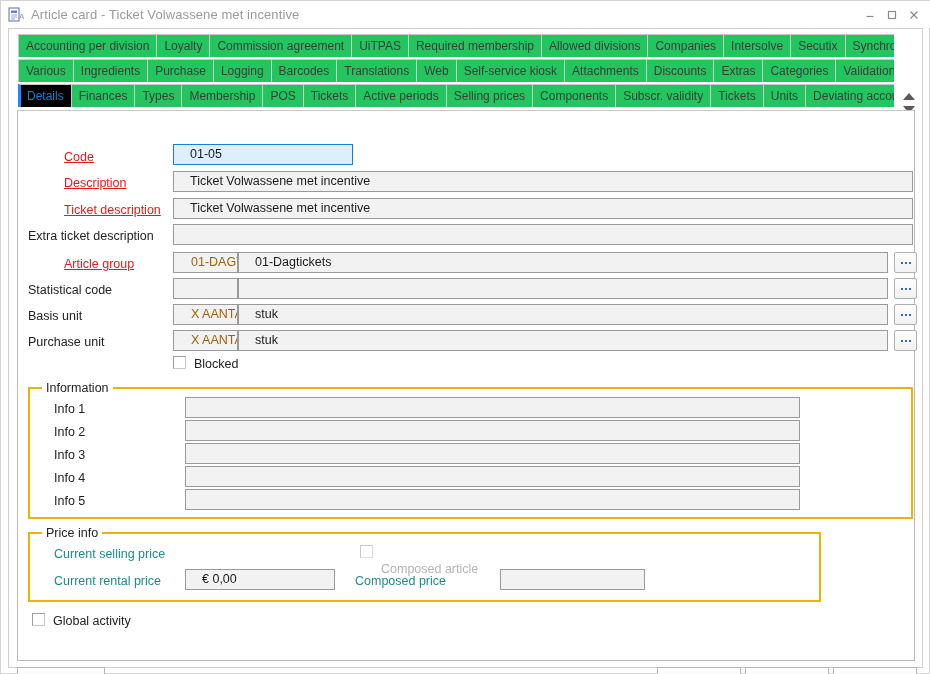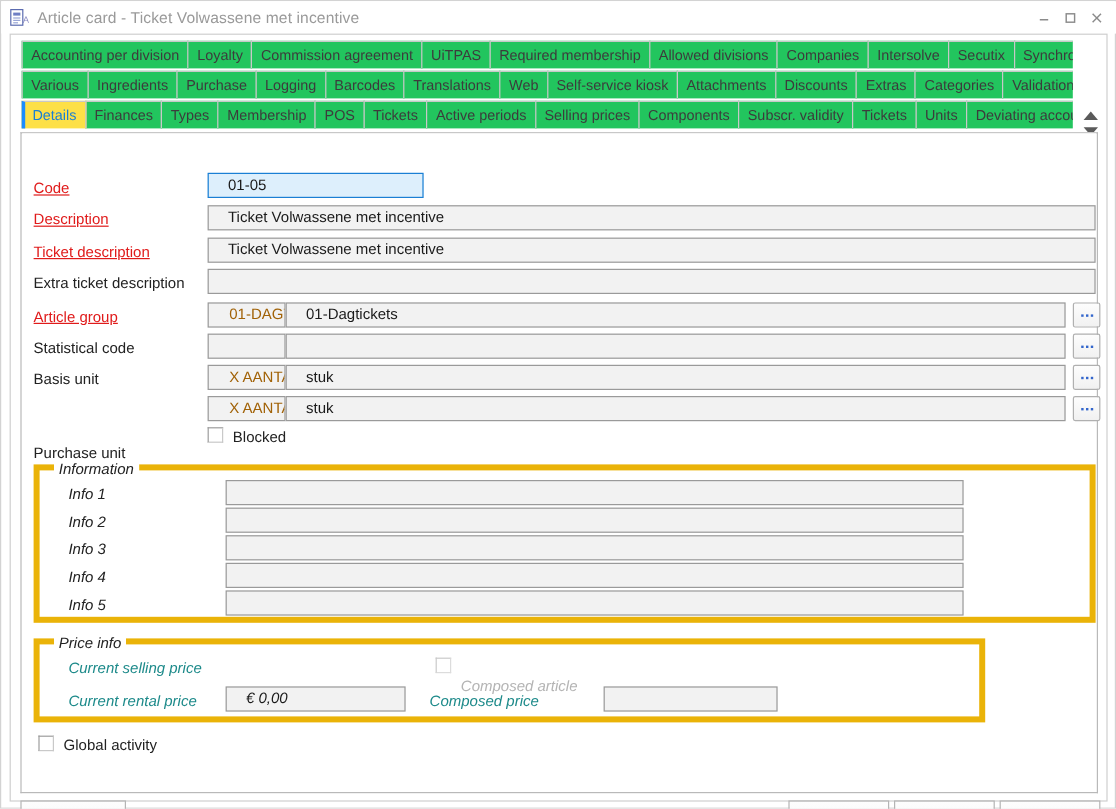--- a/index.html
+++ b/index.html
@@ -98,21 +98,21 @@
     box-sizing: border-box;
     border: 1px solid #c8c8c8;
     border-bottom: none;
     background: #22c55e;
     color: #3c3c3c;
     font-size: 12px;
     white-space: nowrap;
     margin-right: -1px;
   }
   .tab.active {
-    background: #fde047;
+    background: #000000;
     color: #1a7fd4;
     border-top: 1px solid #c8c8c8;
     border-left: 3px solid #1a8cff;
     padding-left: 6px;
     position: relative;
     z-index: 3;
   }
   .tab-scroll {
     position: absolute;
     right: 2px; top: 52px;
@@ -152,20 +152,21 @@
   }
   .lbl {
     position: absolute;
     font-size: 12.5px;
     white-space: nowrap;
     line-height: 16px;
   }
   .lbl.req {
     color: #e01b1b;
     text-decoration: underline;
+    margin-left: 36px;
   }
   .lbl.plain { color: #222; }
   .lbl.teal { color: #1d8a8a; }
   .lbl.disabled { color: #b4b4b4; }
 
   .fld {
     position: absolute;
     box-sizing: border-box;
     border: 1px solid #9a9a9a;
     background: #f2f2f2;
@@ -220,22 +221,21 @@
     border-top-color: #cacaca;
     border-left-color: #cacaca;
     border-right-color: #dcdcdc;
     border-bottom-color: #dcdcdc;
   }
 
   
   .group {
     position: absolute;
     box-sizing: border-box;
-    border: 5px solid #eab308;
-    font-style: italic;
+    border: 2px solid #eab308;
   }
   .group-title {
     position: absolute;
     top: -8px; left: 12px;
     background: #ffffff;
     padding: 0 4px;
     font-size: 12.5px;
     color: #222;
     white-space: nowrap;
   }
@@ -382,21 +382,21 @@
 
       <div class="lbl plain" style="left:10px; top:197px;">Basis unit</div>
       <div class="fld code" style="left:155px; top:193px; width:65px;">X AANTAL</div>
       <div class="fld" style="left:220px; top:193px; width:650px;">stuk</div>
       <div class="dots-btn" style="left:876px; top:193px;">
           <i></i>
           <i></i>
           <i></i>
         </div>
 
-      <div class="lbl plain" style="left:10px; top:223px;margin-top:36px;">Purchase unit</div>
+      <div class="lbl plain" style="left:10px; top:223px;">Purchase unit</div>
       <div class="fld code" style="left:155px; top:219px; width:65px;">X AANTAL</div>
       <div class="fld" style="left:220px; top:219px; width:650px;">stuk</div>
       <div class="dots-btn" style="left:876px; top:219px;">
           <i></i>
           <i></i>
           <i></i>
         </div>
 
       <div class="cbx" style="left:155px; top:245px;"></div>
       <div class="lbl plain" style="left:176px; top:245px;">Blocked</div>

